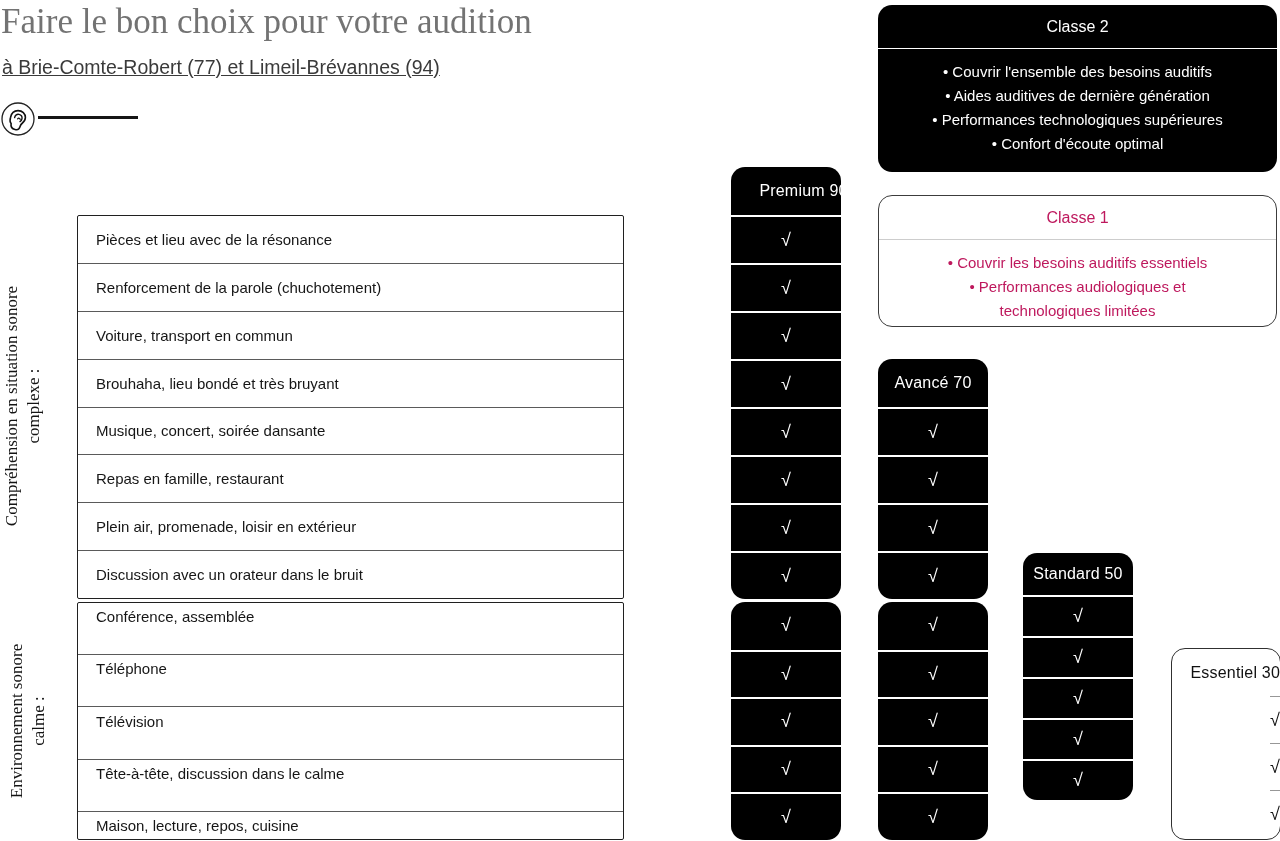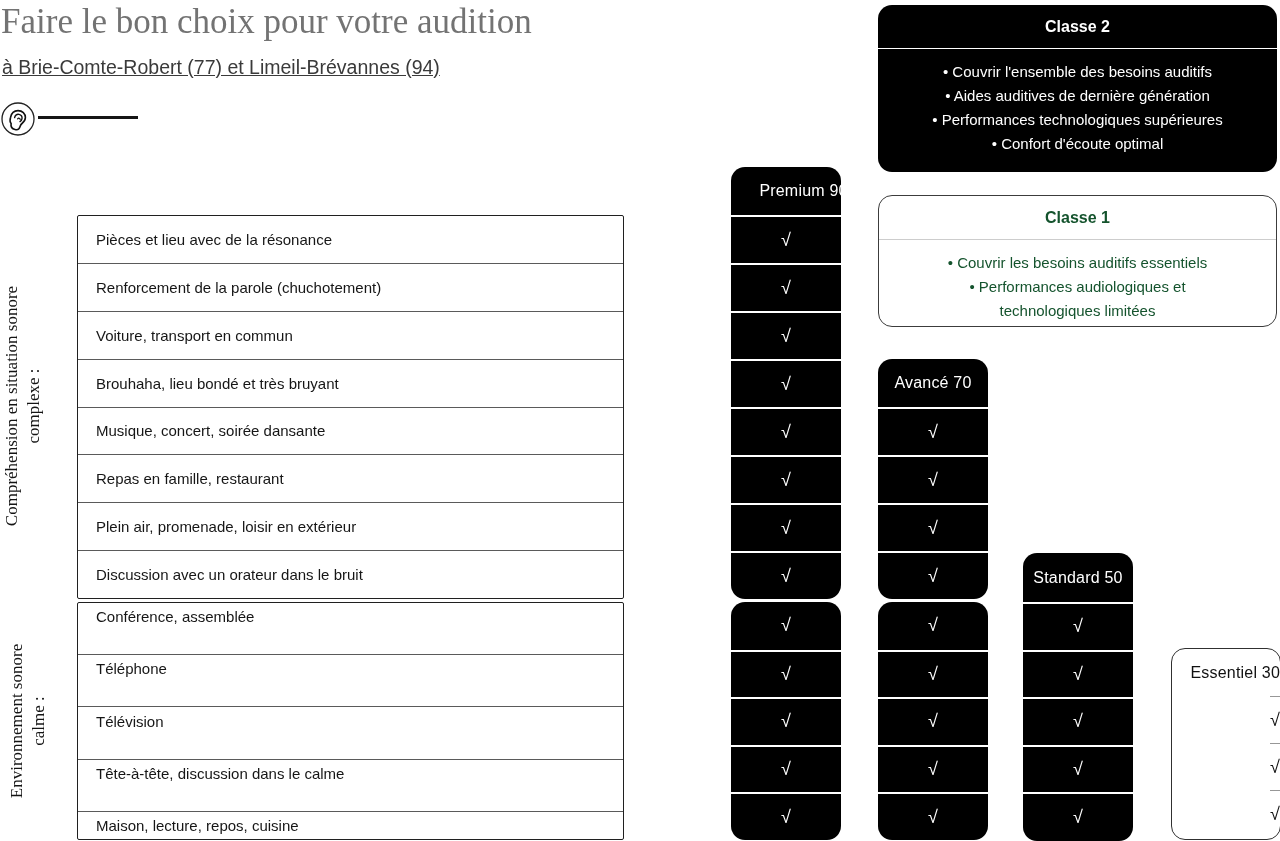--- a/index.html
+++ b/index.html
@@ -38,22 +38,22 @@
            font-size:16px;letter-spacing:.2px;white-space:nowrap;}
   .colcell{display:flex;align-items:center;justify-content:center;box-sizing:border-box;font-size:18px;}
   .dark .colcell{border-top:2px solid #ffffff;}
   .dark.noheader .colcell:first-child{border-top:none;}
   .light .colcell{border-top:1px solid #979797;}
 
   
   .card{position:absolute;left:878px;width:399px;box-sizing:border-box;border-radius:14px;
         text-align:center;overflow:hidden;}
   .card-dark{top:5px;height:167px;background:#000;color:#fff;}
-  .card-light{top:195px;height:132px;background:#fff;color:#14532d;border:1.5px solid #3c3c3c;}
-  .card .ctitle{font-size:16px;padding:13px 0 12px 0;font-weight:bold;}
+  .card-light{top:195px;height:132px;background:#fff;color:#be185d;border:1.5px solid #3c3c3c;}
+  .card .ctitle{font-size:16px;padding:13px 0 12px 0;}
   .card .csep{height:1px;width:100%;}
   .card-dark .csep{background:#ffffff;}
   .card-light .csep{background:#cdcdcd;}
   .card .clines{padding-top:11px;font-size:15px;line-height:24px;}
 </style>
 </head>
 <body>
 
 <div class="page">
 
@@ -195,21 +195,21 @@
         <div class="colcell" style="height: 47.6px;">
           <span>√</span>
         </div>
         <div class="colcell" style="height: 47.6px;">
           <span>√</span>
         </div>
         <div class="colcell" style="height: 47.6px;">
           <span>√</span>
         </div>
       </div>
-      <div class="colblock dark" style="left: 1023px; top: 553px; width: 110px; height: 288px;">
+      <div class="colblock dark" style="left: 1023px; top: 553px; width: 110px; height: 247px;">
         <div class="colhead" style="height: 49px;">Standard 50</div>
         <div class="colcell" style="height: 47.6px;">
           <span>√</span>
         </div>
         <div class="colcell" style="height: 47.6px;">
           <span>√</span>
         </div>
         <div class="colcell" style="height: 47.6px;">
           <span>√</span>
         </div>

